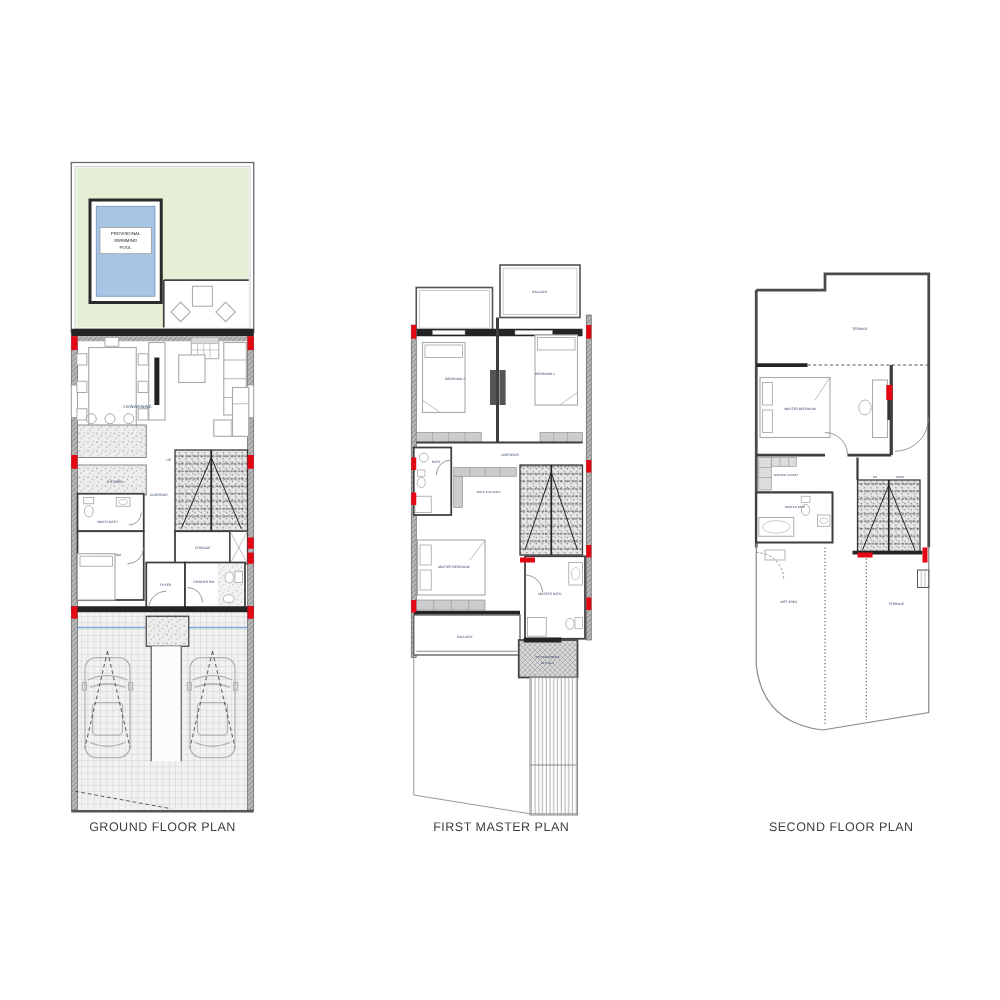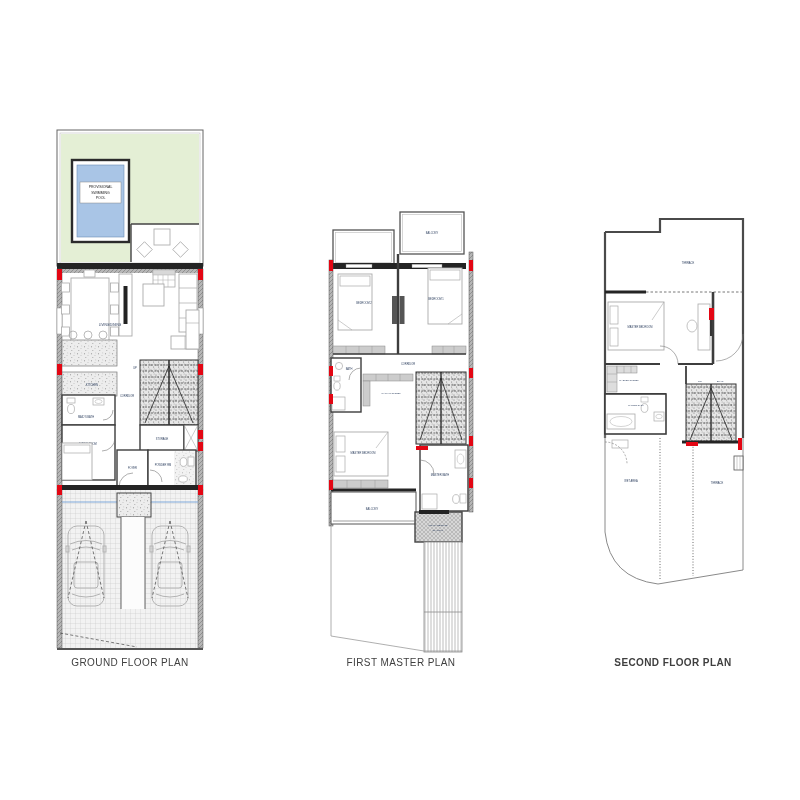--- a/index.html
+++ b/index.html
@@ -425,15 +425,15 @@
       <text class="lbl-s" x="33" y="266">WET AREA</text>
       <text class="lbl-s" x="119" y="268">TERRACE</text>
     </g>
 
     <g fill="#e30613">
       <rect x="111" y="92" width="5" height="12"></rect>
       <rect x="140" y="222" width="4" height="12"></rect>
       <rect x="88" y="226" width="12" height="4"></rect>
     </g>
   </svg>
-  <div class="plan-title" style="left:588px;top:657px;width:170px;font-weight:bold;">SECOND FLOOR PLAN</div>
+  <div class="plan-title" style="left:588px;top:657px;width:170px;">SECOND FLOOR PLAN</div>
 
 </div>
 
 </body></html>

